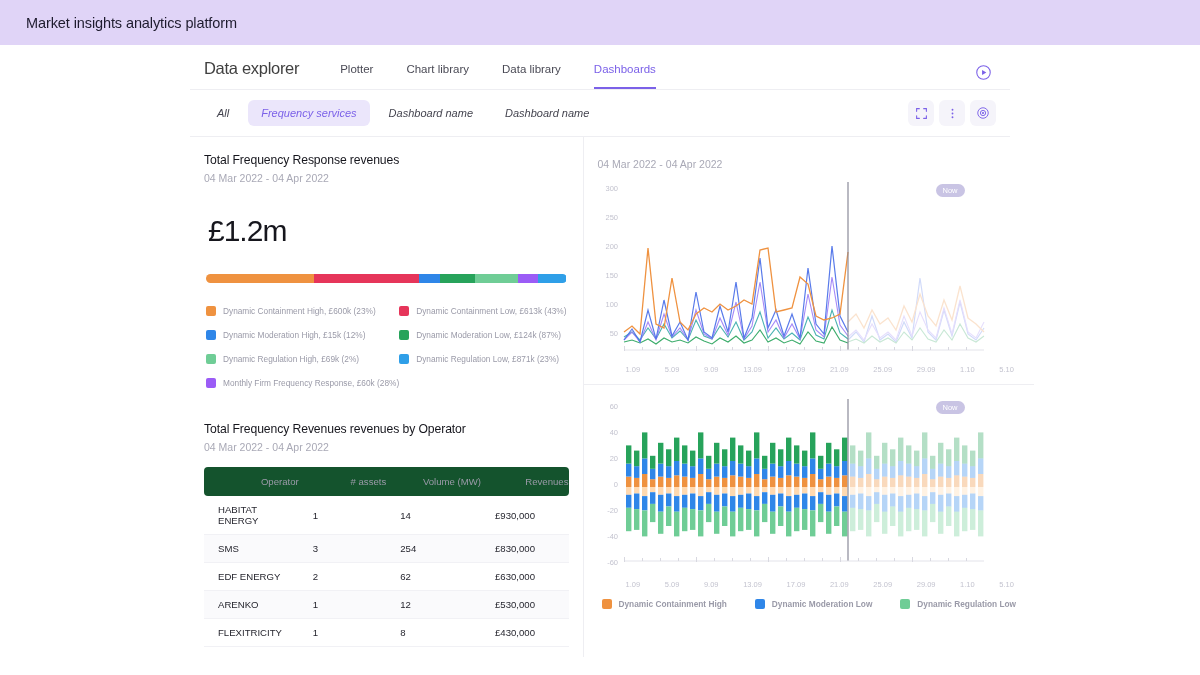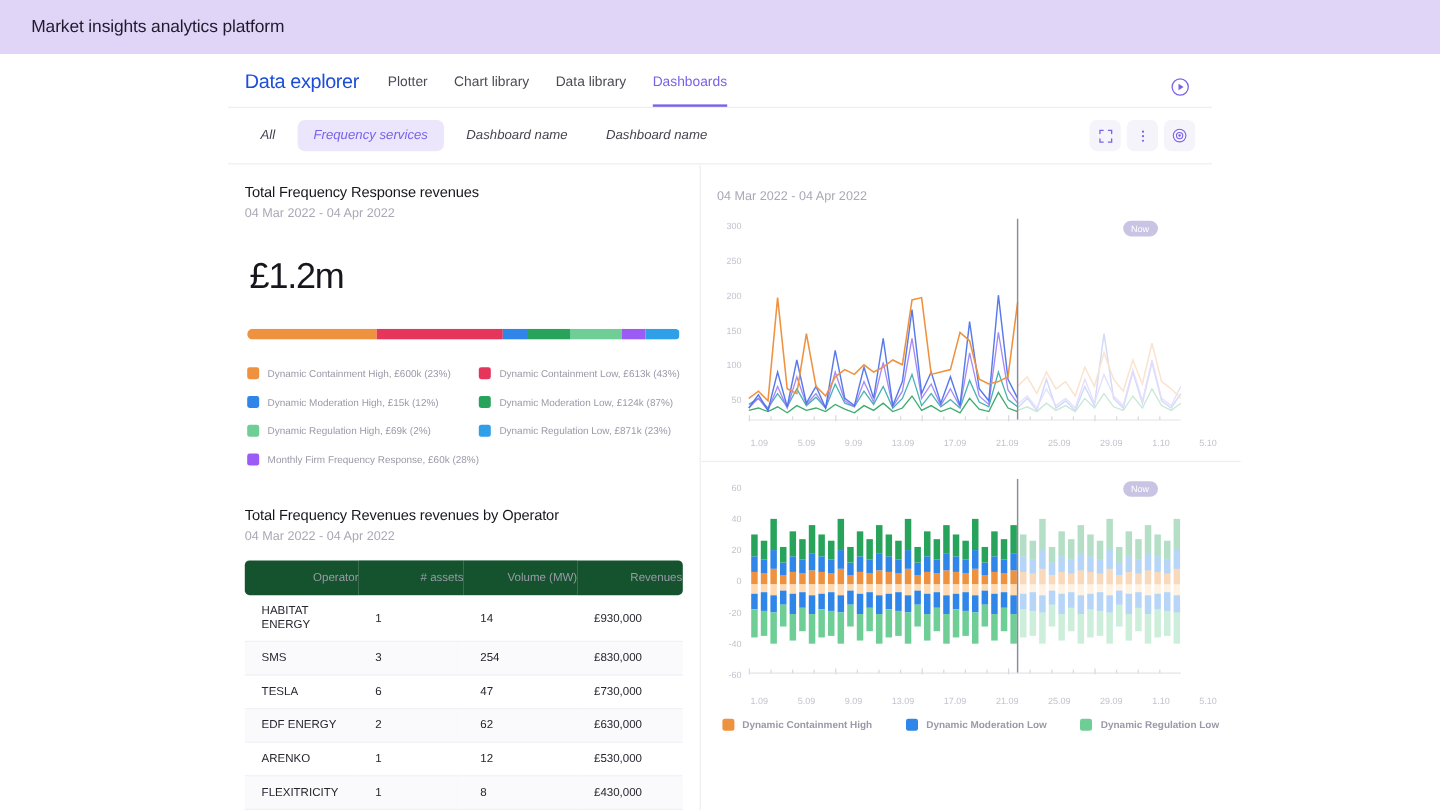--- a/index.html
+++ b/index.html
@@ -35,26 +35,26 @@
   }
   
   .hdr {
     display: flex;
     align-items: flex-end;
     padding: 14px 14px 0 14px;
     position: relative;
   }
   .hdr-title {
     font-size: 16.5px;
-    color: #1d4ed8;
+    color: #404040;
     letter-spacing: -0.3px;
-    margin-right: 24px;
+    margin-right: 41px;
     padding-bottom: 11px;
   }
-  .navtabs { display: flex; align-items: center; gap: 22px; }
+  .navtabs { display: flex; align-items: center; gap: 33px; }
   .navtab {
     font-size: 11.5px;
     color: #4a4a55;
     padding-bottom: 12px;
     cursor: pointer;
     border-bottom: 2px solid transparent;
     white-space: nowrap;
   }
   .navtab.active { color: #7b61e8; border-bottom-color: #7b61e8; }
   .hdr-action {
@@ -319,26 +319,20 @@
               <td>HABITAT ENERGY</td>
               <td>1</td>
               <td>14</td>
               <td>£930,000</td>
             </tr>
             <tr>
               <td>SMS</td>
               <td>3</td>
               <td>254</td>
               <td>£830,000</td>
-            </tr>
-            <tr>
-              <td>TESLA</td>
-              <td>6</td>
-              <td>47</td>
-              <td>£730,000</td>
             </tr>
             <tr>
               <td>EDF ENERGY</td>
               <td>2</td>
               <td>62</td>
               <td>£630,000</td>
             </tr>
             <tr>
               <td>ARENKO</td>
               <td>1</td>

